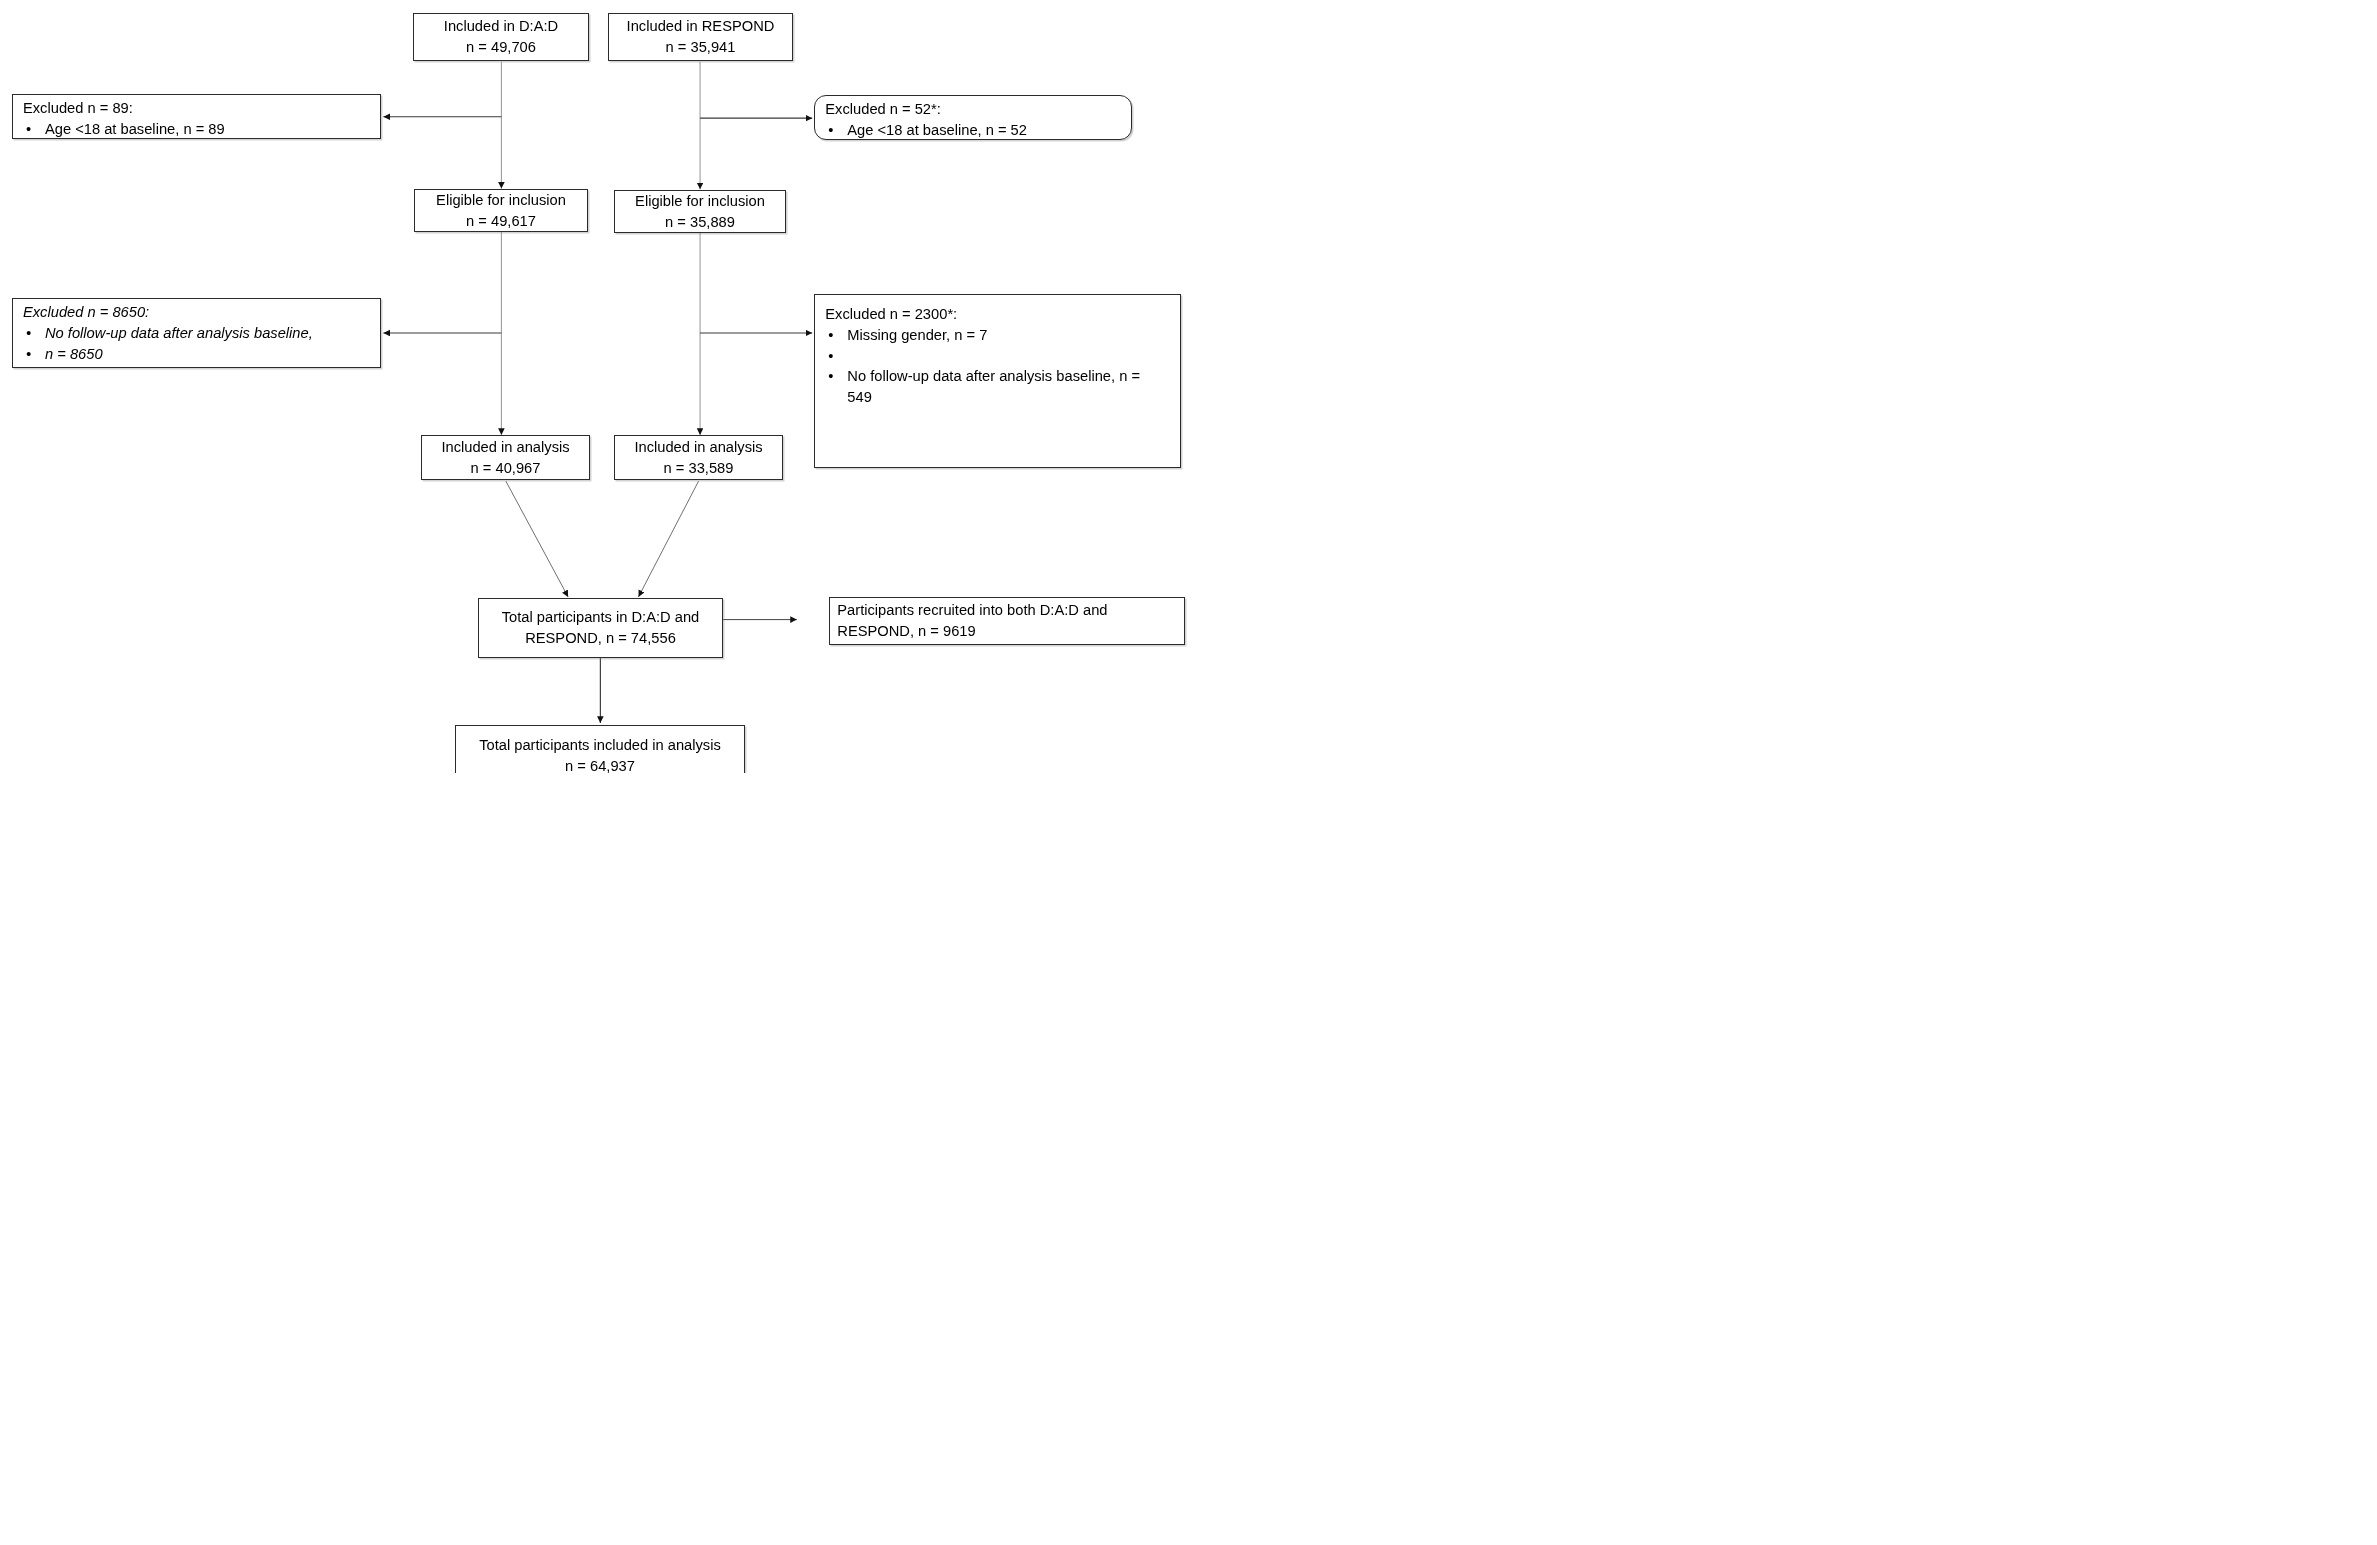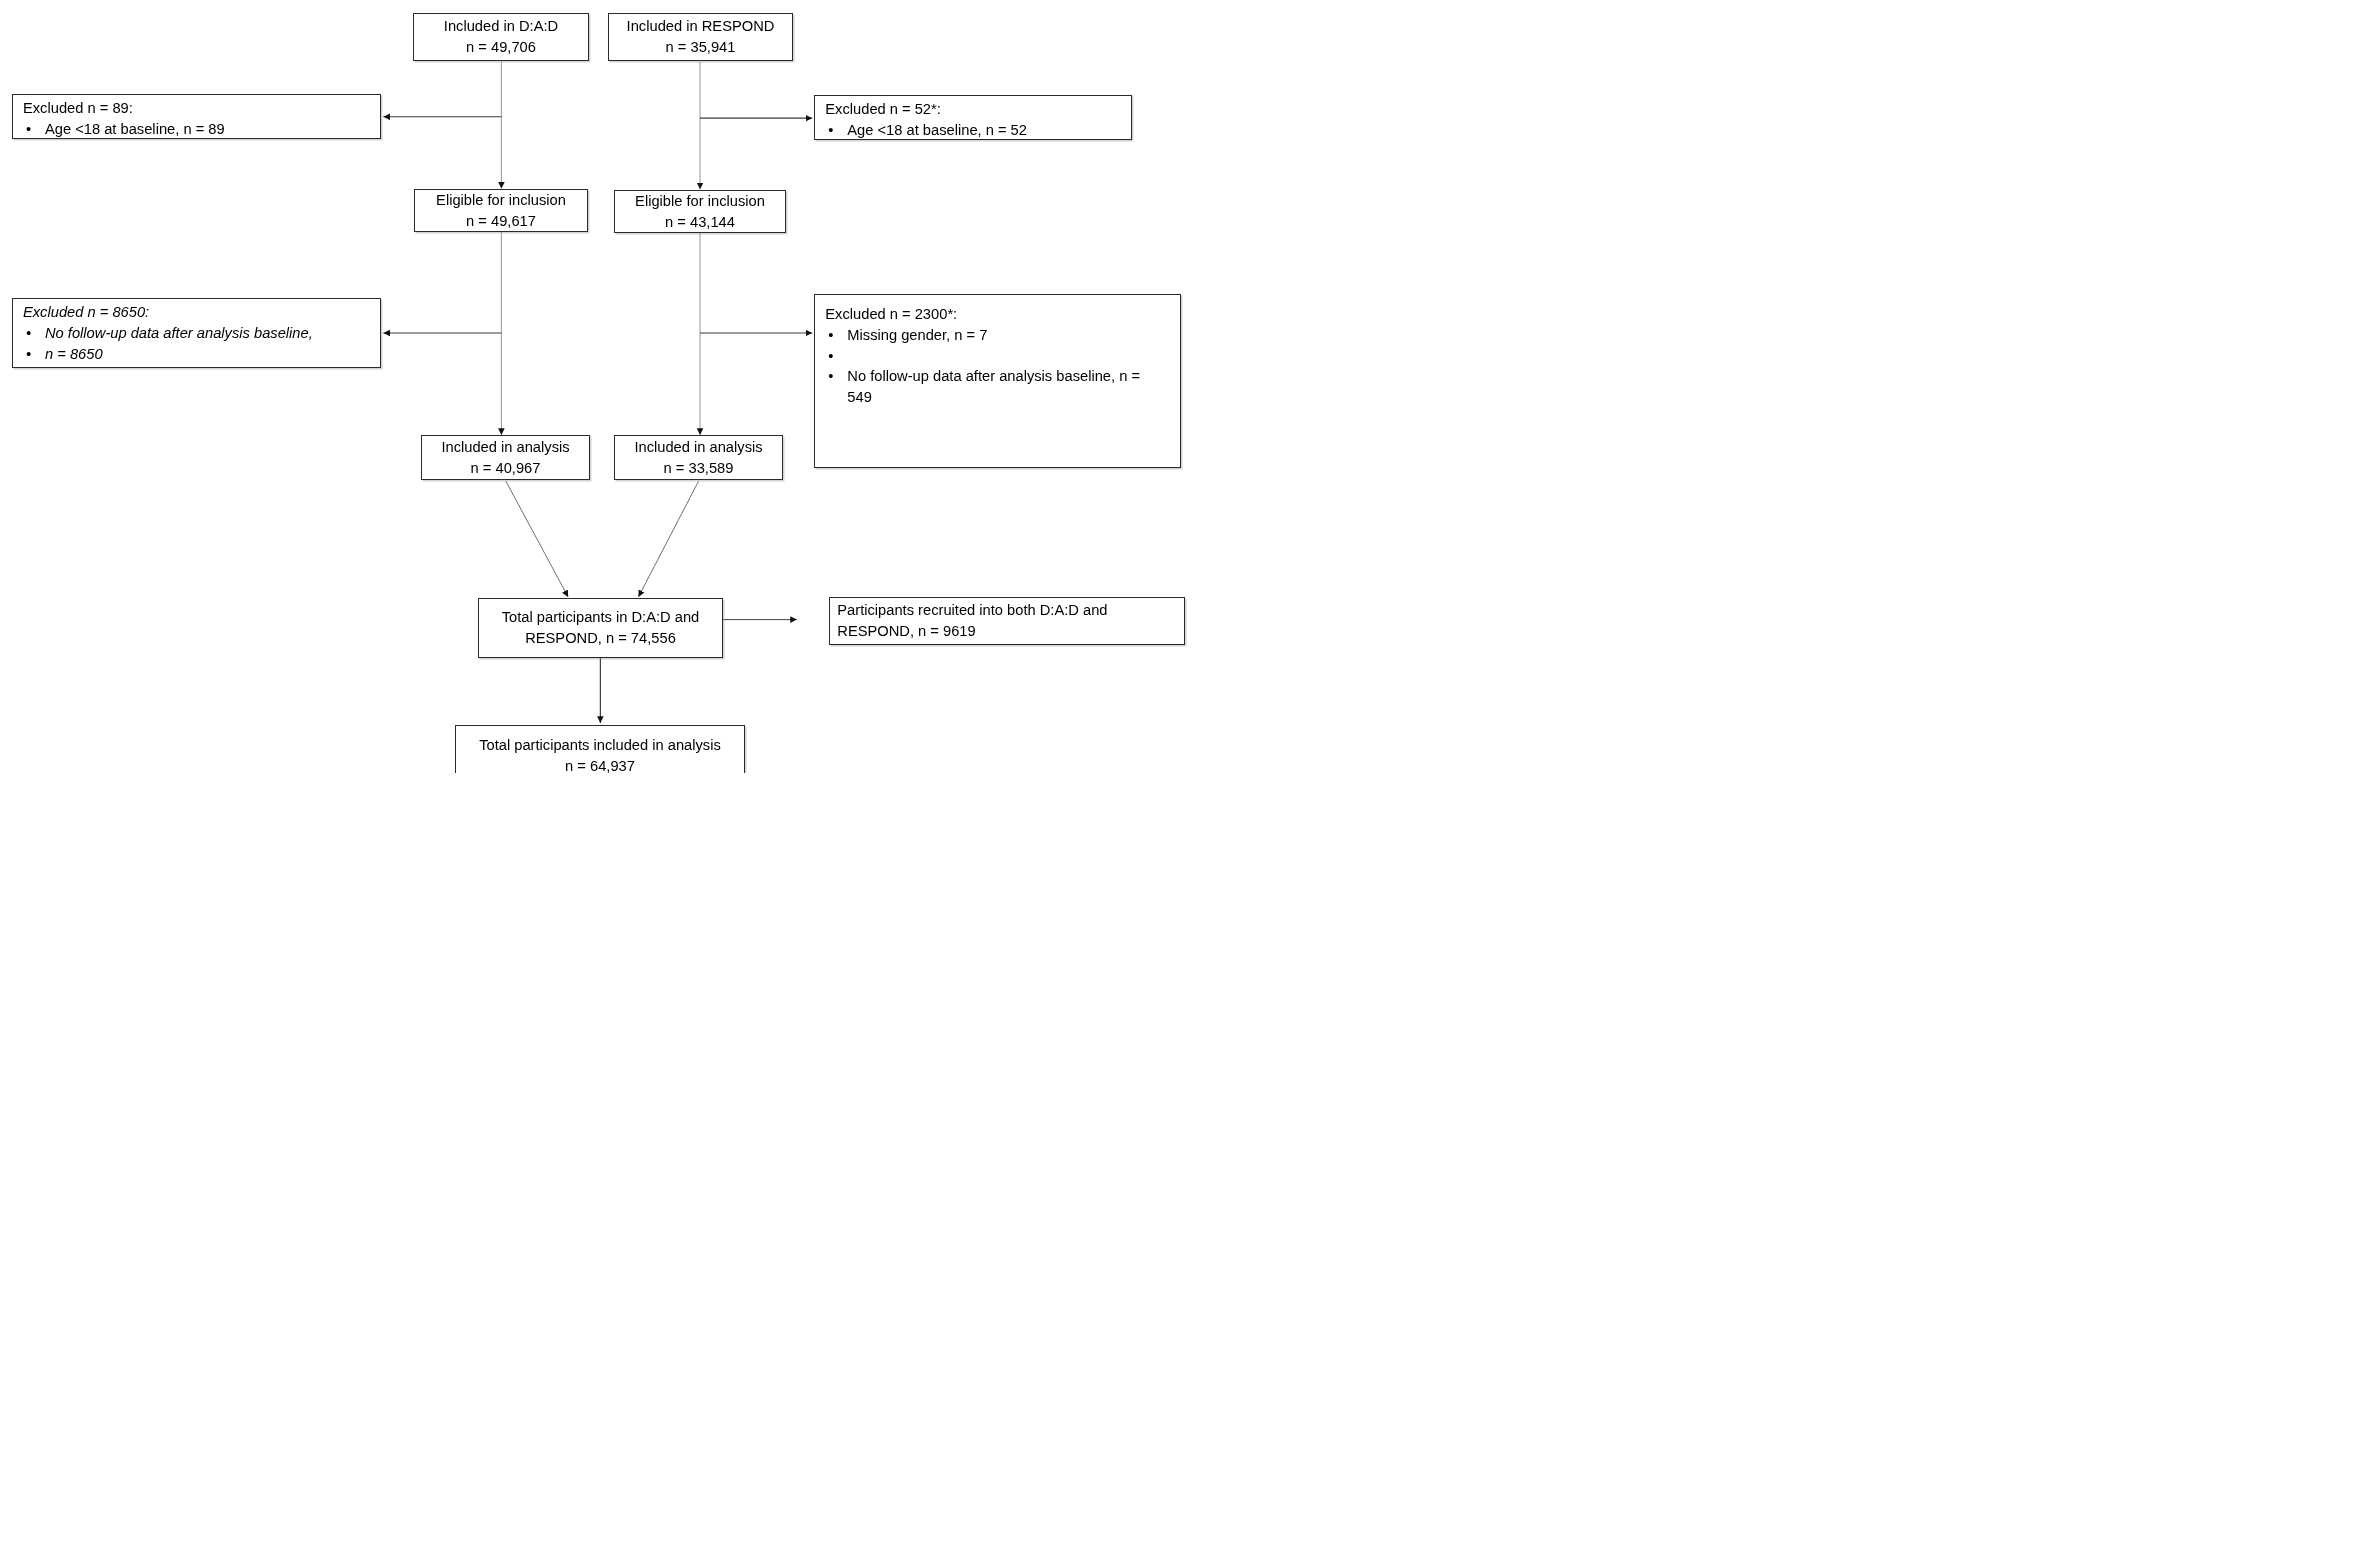--- a/index.html
+++ b/index.html
@@ -117,36 +117,36 @@
   </div>
 
   <div class="box bulleted" style="left:11.7px; top:94px; width:369px; height:45px;">
     <div class="title">Excluded n = 89:</div>
     <div class="bullet-row">
       <span class="bullet-dot">•</span>
       <span class="bullet-text">Age &lt;18 at baseline, n = 89</span>
     </div>
   </div>
 
-  <div class="box bulleted" style="left:814px; top:95px; width:318px; height:45px;">
+  <div class="box bulleted" style="left:814px; top:95px; width:318px; height:45px;border-radius:12px;">
     <div class="title">Excluded n = 52*:</div>
     <div class="bullet-row">
       <span class="bullet-dot">•</span>
       <span class="bullet-text">Age &lt;18 at baseline, n = 52</span>
     </div>
   </div>
 
   <div class="box center" style="left:414px; top:189px; width:174px; height:43px;">
     <div>Eligible for inclusion</div>
     <div>n = 49,617</div>
   </div>
 
   <div class="box center" style="left:614px; top:190px; width:172px; height:43px;">
     <div>Eligible for inclusion</div>
-    <div>n = 43,144</div>
+    <div>n = 35,889</div>
   </div>
 
   <div class="box bulleted big-excl" style="left:814px; top:247px; width:367px; height:174px;">
     <div class="title">Excluded n = 2300*:</div>
     <div class="bullet-row">
       <span class="bullet-dot">•</span>
       <span class="bullet-text">Missing gender, n = 7</span>
     </div>
     <div class="bullet-row">
       <span class="bullet-dot">•</span>

